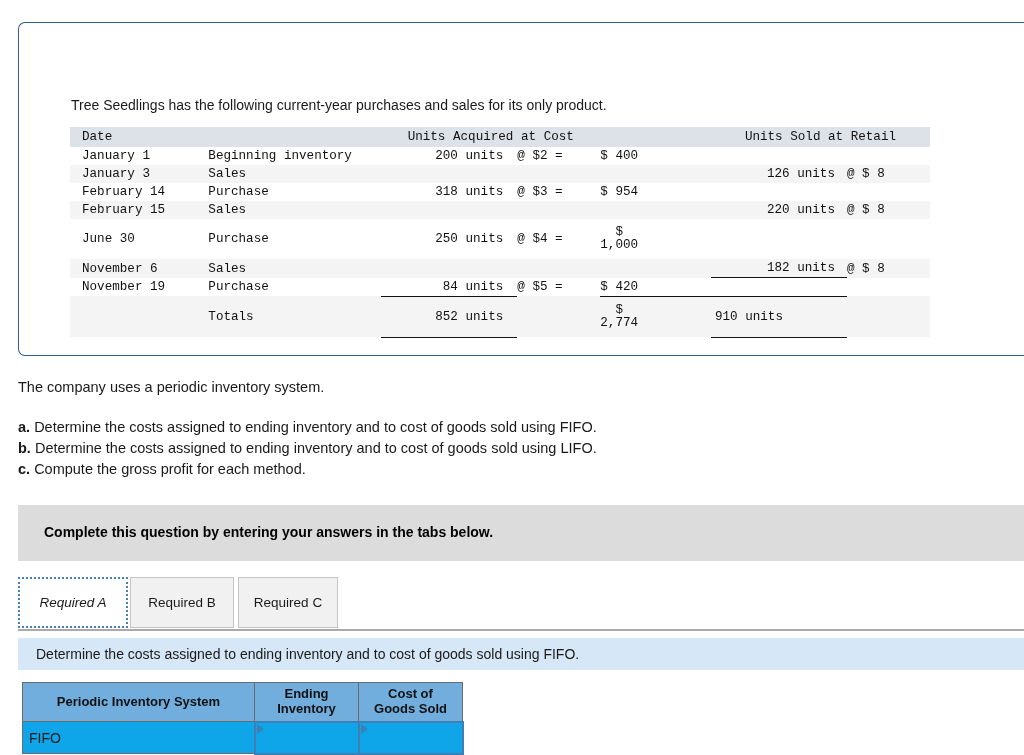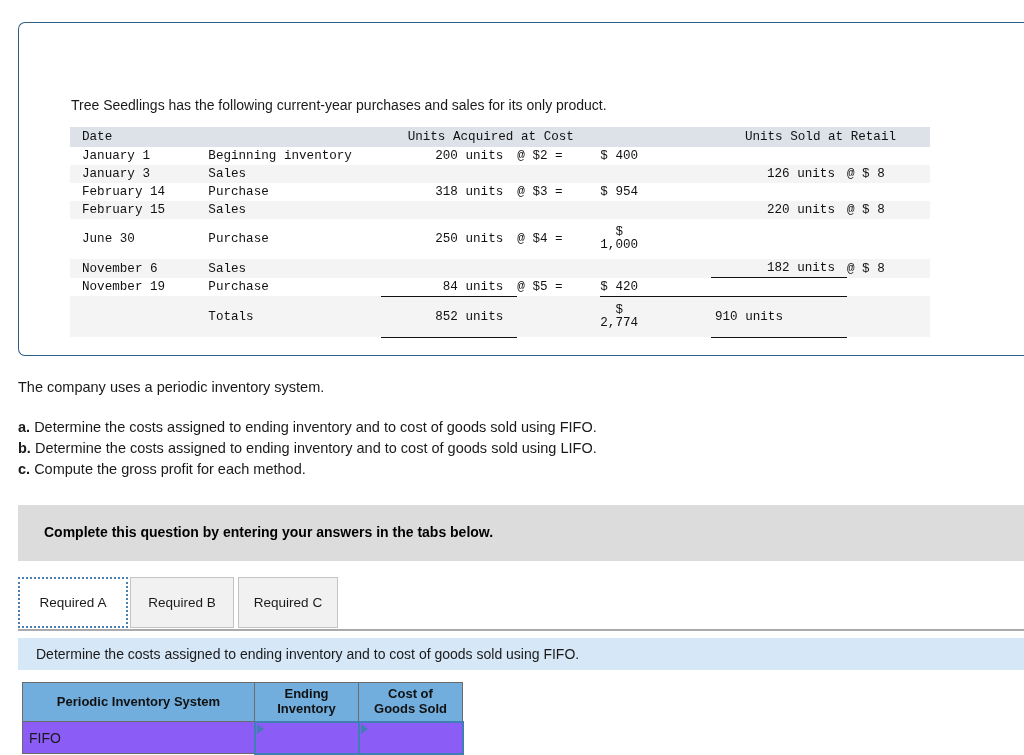--- a/index.html
+++ b/index.html
@@ -145,20 +145,21 @@
     color: #1a1a1a;
     display: flex;
     align-items: center;
     justify-content: center;
     background: #f1f1f1;
     border: 1px solid #c4c4c4;
   }
   .tab.active {
     background: #ffffff;
     border: 2px dotted #4a7fb5;
+    font-style: italic;
   }
   #tab-a { left: 0;     width: 110px; }
   #tab-b { left: 112px; width: 104px; }
   #tab-c { left: 220px; width: 100px; }
 
   #tab-underline {
     position: absolute;
     left: 18px;
     top: 629px;
     width: 1006px;
@@ -201,21 +202,21 @@
     padding: 4px 6px;
     height: 37px;
   }
   #answer-table th.th-sys  { width: 232px; }
   #answer-table th.th-ei   { width: 104px; }
   #answer-table th.th-cogs { width: 104px; }
 
   #answer-table td {
     border: 1px solid #6b6b6b;
     height: 32px;
-    background: #8b5cf6;
+    background: #0ea5e9;
     font-size: 14px;
     color: #1a1a1a;
   }
   #answer-table td.label-cell { padding-left: 6px; }
   #answer-table td.input-cell {
     position: relative;
     border: 2px solid #3f7fb5;
     padding: 0;
   }
   .cell-marker {

